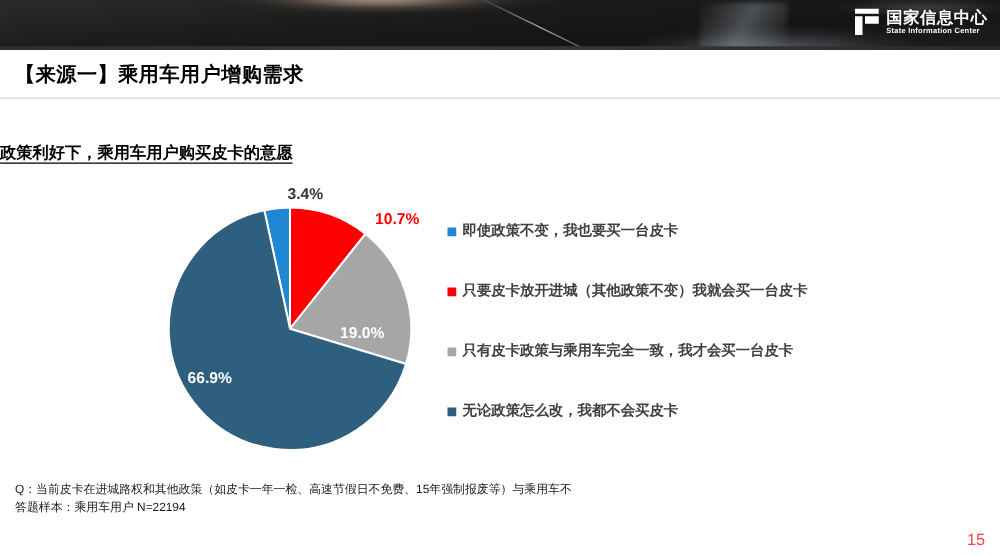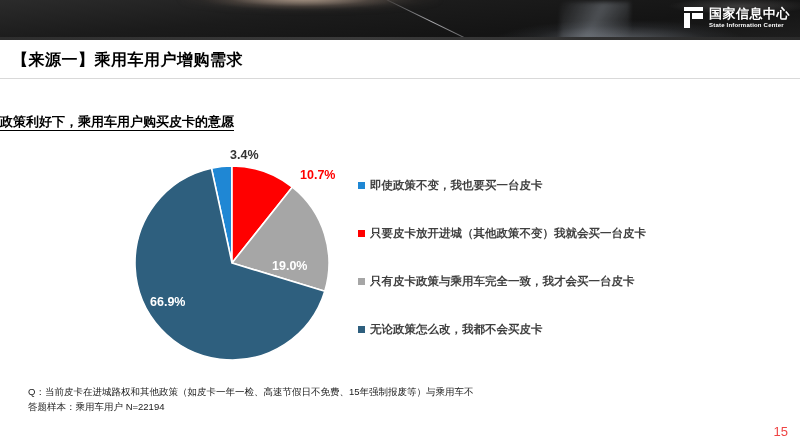--- a/index.html
+++ b/index.html
@@ -171,21 +171,21 @@
   .legend-label {
     font-size: 11.5px;
     color: #404040;
     line-height: 1.3;
     white-space: nowrap;
   }
 
   
   #footnote {
     position: absolute;
-    left: 28px; top: 385px;
+    left: 12px; top: 385px;
     width: 760px;
     font-size: 9.5px;
     color: #1a1a1a;
     line-height: 1.55;
   }
   .footnote-line { white-space: nowrap; }
 
   
   #page-number {
     position: absolute;

